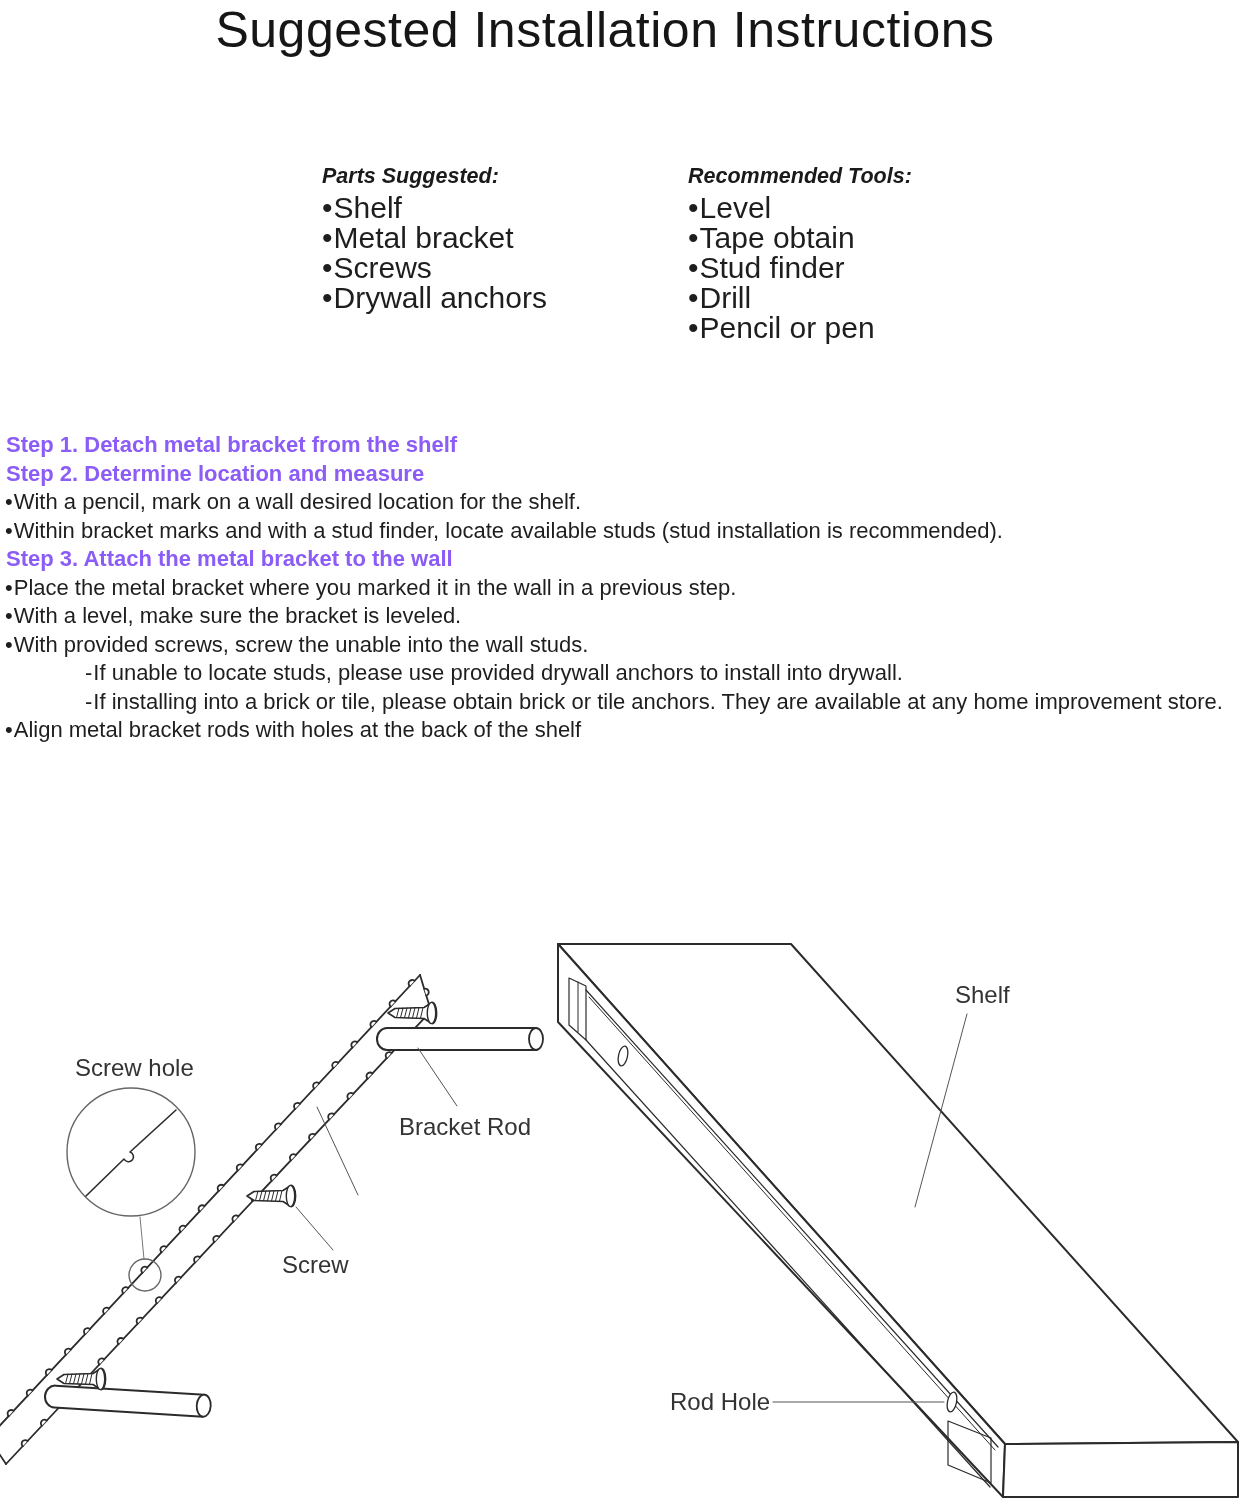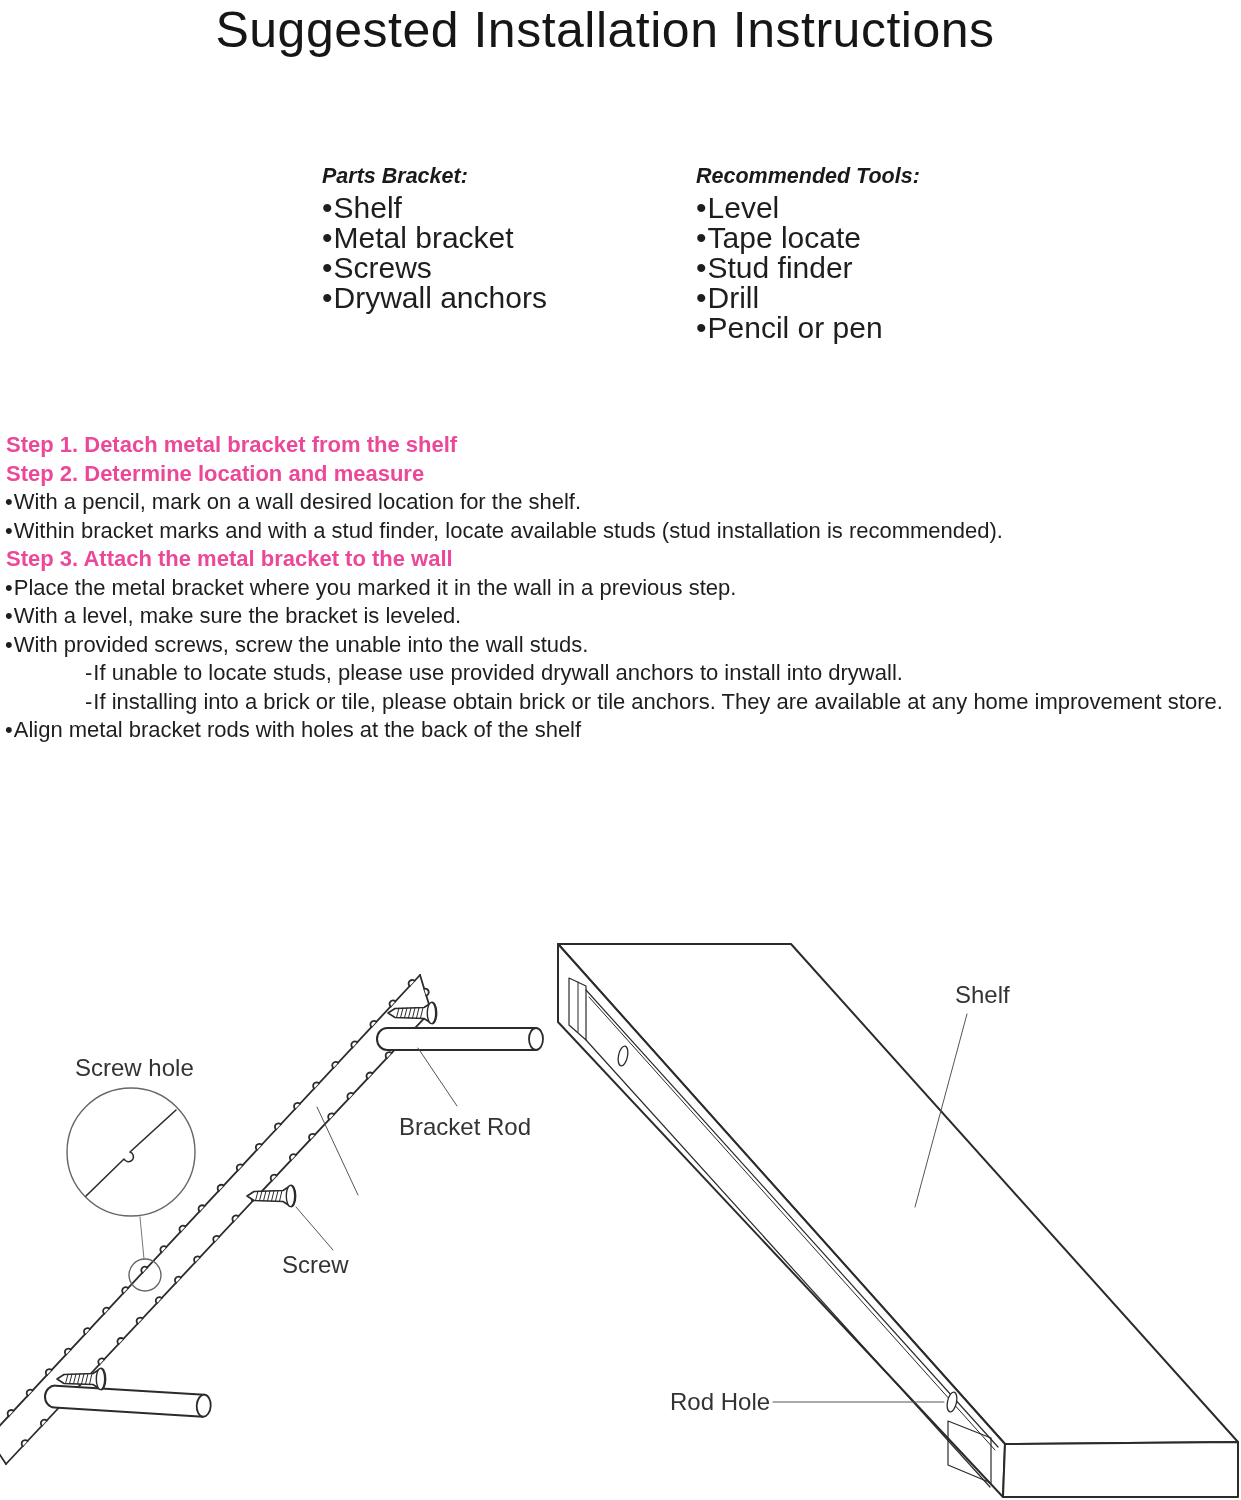--- a/index.html
+++ b/index.html
@@ -14,70 +14,70 @@
   }
   .doc-title{
     position:absolute;top:1px;left:0;width:1210px;
     text-align:center;
     font-size:50px;line-height:58px;
     font-weight:400;letter-spacing:0.5px;
     color:#161616;
   }
   .list-block{position:absolute;top:163px;}
   .list-block.parts{left:322px;}
-  .list-block.tools{left:688px;margin-left:8px;}
+  .list-block.tools{left:688px;}
   .list-heading{
     font-style:italic;font-weight:bold;
     font-size:21.5px;line-height:26px;
     margin:0 0 4px 0;color:#1a1a1a;
   }
   ul.doc-list{list-style:none;margin:0;padding:0;}
   ul.doc-list li{
     font-size:30px;line-height:30px;
     white-space:nowrap;color:#1e1e1e;
   }
   ul.doc-list .bullet{margin-right:1px;}
   .steps{
     position:absolute;left:5px;top:431px;width:1236px;
   }
   .step-line{
     font-size:22px;line-height:28.5px;
     white-space:nowrap;color:#1e1e1e;
   }
-  .step-heading{font-weight:bold;color:#ec4899;}
+  .step-heading{font-weight:bold;color:#8b5cf6;}
   .step-indent{padding-left:80px;}
   .step-line .prefix{margin-right:1px;}
   .diagram{position:absolute;left:0;top:900px;width:1241px;height:600px;}
   svg text{
     font-family:"Liberation Sans","DejaVu Sans",sans-serif;
     font-size:24px;fill:#333333;
   }
 </style>
 </head>
 <body>
 
 <div class="page">
 
   <div class="doc-title">Suggested Installation Instructions</div>
 
   <div class="list-block parts">
-    <div class="list-heading">Parts Bracket:</div>
+    <div class="list-heading">Parts Suggested:</div>
     <ul class="doc-list">
         <li><span class="bullet">•</span><span>Shelf</span></li>
         <li><span class="bullet">•</span><span>Metal bracket</span></li>
         <li><span class="bullet">•</span><span>Screws</span></li>
         <li><span class="bullet">•</span><span>Drywall anchors</span></li>
       </ul>
   </div>
 
   <div class="list-block tools">
     <div class="list-heading">Recommended Tools:</div>
     <ul class="doc-list">
         <li><span class="bullet">•</span><span>Level</span></li>
-        <li><span class="bullet">•</span><span>Tape locate</span></li>
+        <li><span class="bullet">•</span><span>Tape obtain</span></li>
         <li><span class="bullet">•</span><span>Stud finder</span></li>
         <li><span class="bullet">•</span><span>Drill</span></li>
         <li><span class="bullet">•</span><span>Pencil or pen</span></li>
       </ul>
   </div>
 
   <div class="steps">
       <div class="step-line step-heading"><span class="prefix"></span><span>Step 1. Detach metal bracket from the shelf</span></div>
       <div class="step-line step-heading"><span class="prefix"></span><span>Step 2. Determine location and measure</span></div>
       <div class="step-line step-bullet"><span class="prefix">•</span><span>With a pencil, mark on a wall desired location for the shelf.</span></div>

